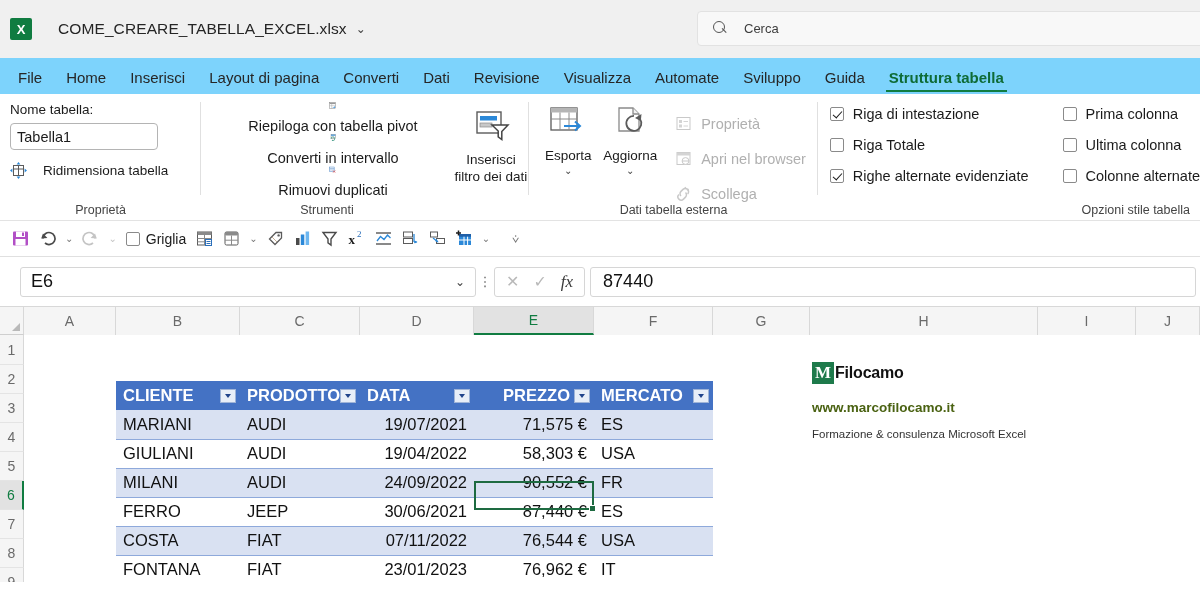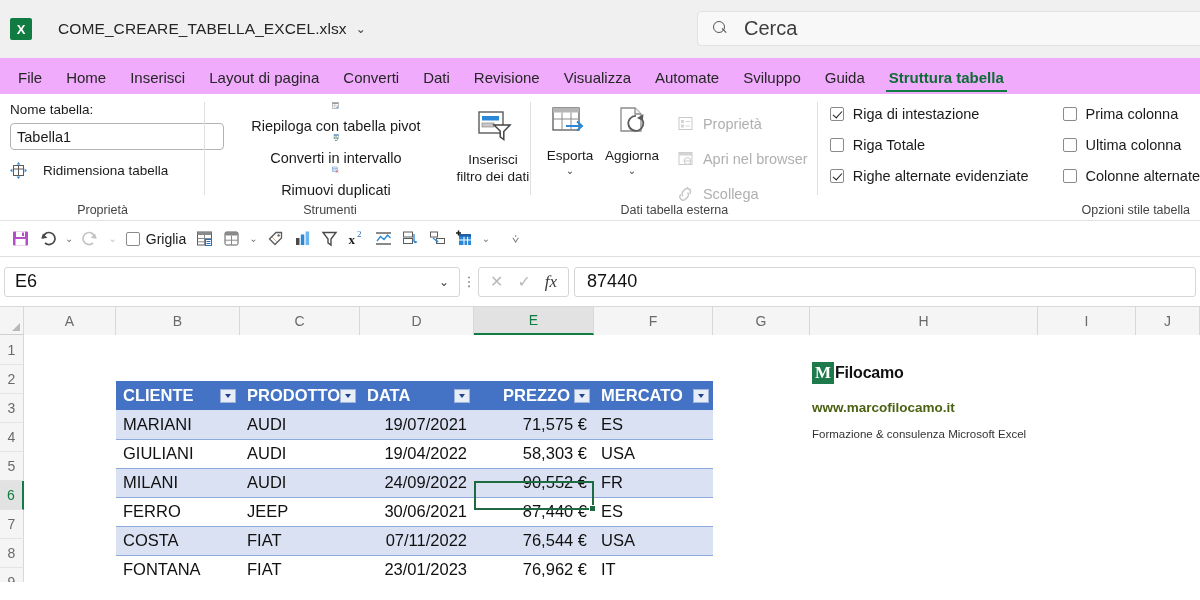--- a/index.html
+++ b/index.html
@@ -32,25 +32,25 @@
   }
   .search-glass { width: 15px; height: 15px; position: relative; margin-right: 16px; }
   .search-glass::before {
     content: ""; position: absolute; left: 0; top: 0;
     width: 10px; height: 10px; border: 1.4px solid #555; border-radius: 50%;
   }
   .search-glass::after {
     content: ""; position: absolute; left: 8px; top: 9px;
     width: 6px; height: 1.4px; background: #555; transform: rotate(45deg);
   }
-  .search-ph { font-size: 20px; color: #3d3d3d; }
+  .search-ph { font-size: 13px; color: #3d3d3d; }
 
   
   .tabrow {
-    height: 36px; background: #f0abfc;
+    height: 36px; background: #7dd3fc;
     display: flex; align-items: flex-end; padding-left: 6px;
   }
   .tab {
     font-size: 15px; color: #262626; padding: 0 12px 8px 12px;
     position: relative; white-space: nowrap;
   }
   .tab.active { color: #0e6b36; font-weight: bold; }
   .tab.active::after {
     content: ""; position: absolute; left: 9px; right: 9px; bottom: 2px;
     height: 2.5px; background: #107c41;
@@ -70,21 +70,21 @@
   .grp.nodiv::after { display: none; }
   .grp-label {
     position: absolute; bottom: 4px; left: 0; right: 0;
     text-align: center; font-size: 12.5px; color: #444;
   }
   .lbl-small { font-size: 13.5px; color: #1b1b1b; }
 
   
   .g-prop { width: 205px; padding-left: 10px; }
   .name-input {
-    width: 214px; height: 27px; margin-top: 6px;
+    width: 148px; height: 27px; margin-top: 6px;
     border: 1px solid #b4b4b4; border-radius: 4px;
     background: #fff; font-size: 14.5px; color: #1b1b1b;
     padding: 0 6px; font-family: "Liberation Sans", sans-serif;
   }
   .resize-row { display: flex; align-items: center; margin-top: 12px; gap: 16px; }
 
   
   .g-tools { width: 256px; padding-left: 12px; }
   .tool-item { display: flex; align-items: center; gap: 9px; height: 32px; font-size: 14.5px; flex-direction: column; }
 
@@ -125,21 +125,21 @@
     height: 26px; min-width: 24px; display: flex; align-items: center;
     justify-content: center; padding: 0 3px; font-size: 15px; color: #4a4a4a;
   }
   .qi.chev { font-size: 10px; color: #777; min-width: 13px; }
   .qi-griglia { font-size: 14px; color: #1b1b1b; gap: 6px; padding: 0 4px; }
 
   
   .fbar { height: 50px; background: #fff; display: flex; align-items: center;
           border-bottom: 1px solid #d8d8d8; }
   .namebox {
-    width: 456px; height: 30px; margin-left: 4px;
+    width: 456px; height: 30px; margin-left: 20px;
     border: 1px solid #d6d6d6; border-radius: 3px; background: #fff;
     display: flex; align-items: center; padding: 0 10px;
   }
   .namebox .txt { flex: 1; font-size: 18px; color: #111; }
   .namebox .chev { font-size: 12px; color: #444; }
   .dots { width: 18px; text-align: center; font-size: 13px; color: #666; letter-spacing: 0; line-height: 9px; }
   .fx-grp { display: flex; align-items: center; gap: 14px; height: 30px;
             border: 1px solid #d6d6d6; border-radius: 3px; padding: 0 11px; background: #fff; }
   .fx-grp span { font-size: 16px; color: #b9b9b9; }
   .fx-grp .fx { color: #3a3a3a; font-style: italic; font-family: "Liberation Serif", serif; font-size: 17px; }

